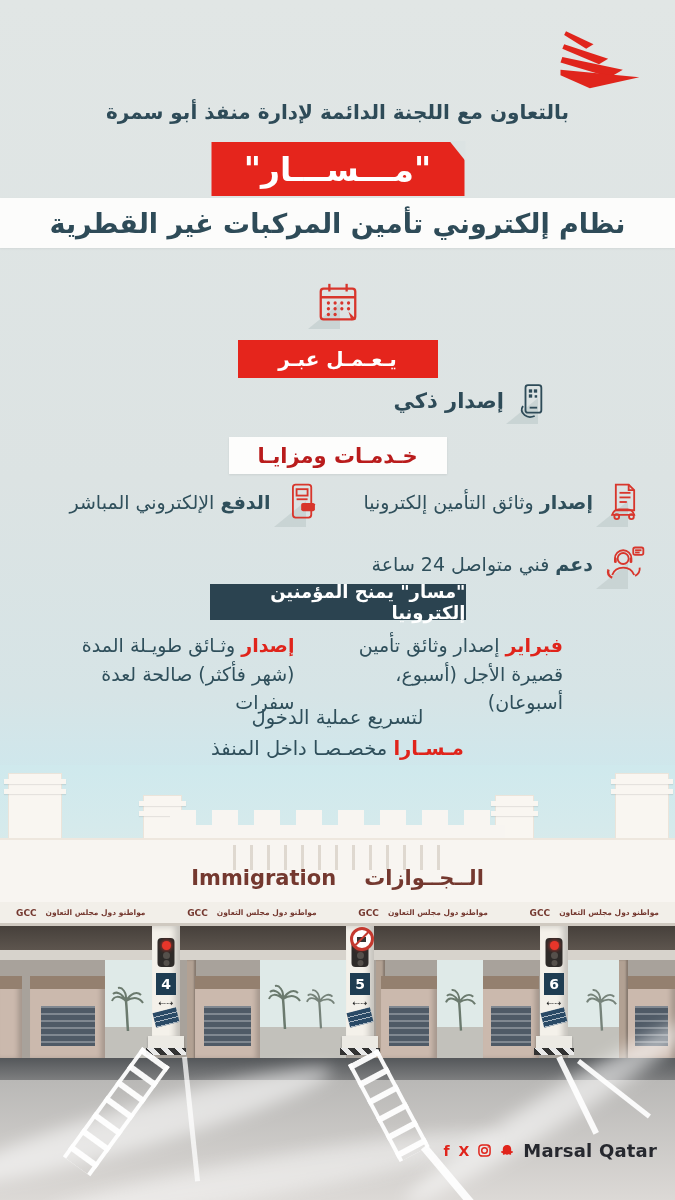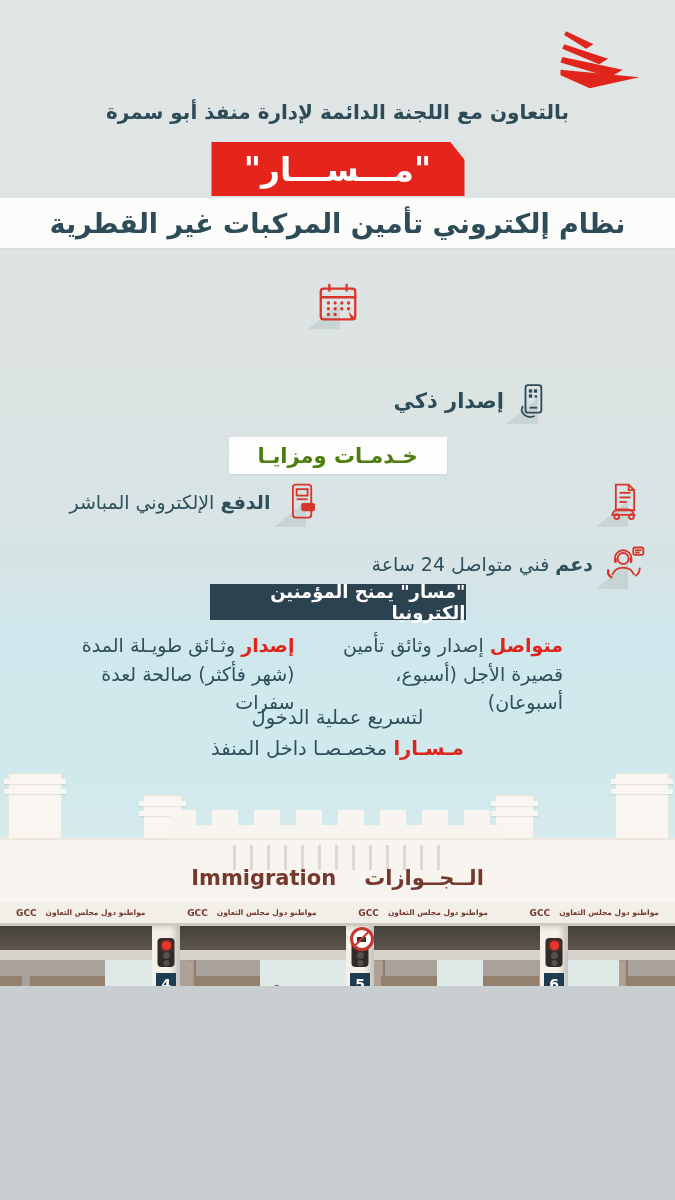--- a/index.html
+++ b/index.html
@@ -1,16 +1,16 @@
 <!DOCTYPE html>
 <html lang="ar"><head>
 <meta charset="utf-8">
 <style>
   html,body{margin:0;padding:0;background:#c9ced0;}
-  .poster{position:relative;width:675px;height:986px;margin:0 auto;overflow:hidden;
+  .poster{position:relative;width:675px;height:1200px;margin:0 auto;overflow:hidden;
     font-family:"DejaVu Sans",sans-serif;
     background:linear-gradient(180deg,#e1e6e5 0%,#dce3e3 40%,#d6e4e6 58%,#cfe7ec 64%,#cfe9ed 70%);}
   
   .logo{position:absolute;top:24px;right:30px;width:92px;height:66px;}
   .coop{position:absolute;top:100px;left:0;width:100%;text-align:center;direction:rtl;
     font-size:20px;font-weight:700;color:#2e4b58;}
   .masar{position:absolute;top:142px;left:50%;transform:translateX(-50%);width:253px;height:54px;
     background:#e5251c;color:#fff;display:flex;align-items:center;justify-content:center;
     font-size:33px;font-weight:800;direction:rtl;}
   .masar::after{content:"";position:absolute;right:-1px;top:-1px;width:0;height:0;
@@ -33,21 +33,21 @@
     background:#e5251c;color:#fff;display:flex;align-items:center;justify-content:center;
     font-size:20px;font-weight:700;direction:rtl;}
   .channels{position:absolute;top:381px;left:0;width:100%;height:46px;}
   .channel{position:absolute;top:0;display:flex;direction:rtl;align-items:center;gap:9px;
     font-size:21px;font-weight:700;color:#2e4b58;}
   .channel .iconbox{width:40px;height:40px;}
   .ch-app{right:122px;}
   .ch-web{right:362px;}
   
   .svc-title{position:absolute;top:437px;left:50%;transform:translateX(-50%);width:218px;height:37px;
-    background:#fdfdfc;color:#4d7c0f;display:flex;align-items:center;justify-content:center;
+    background:#fdfdfc;color:#b91c1c;display:flex;align-items:center;justify-content:center;
     font-size:21px;font-weight:800;direction:rtl;box-shadow:0 1px 2px rgba(0,0,0,.08);}
   .svc-grid{position:absolute;top:480px;left:28px;right:28px;display:grid;
     grid-template-columns:1fr 1fr;direction:rtl;column-gap:26px;row-gap:18px;}
   .svc-item{display:flex;direction:rtl;align-items:center;gap:10px;font-size:19px;color:#2f4f5b;}
   .svc-item .iconbox{width:44px;height:44px;}
   .svc-item b{font-weight:800;}
   
   .grants-banner{position:absolute;top:584px;left:50%;transform:translateX(-50%);width:256px;height:36px;
     background:#2b4350;color:#fff;display:flex;align-items:center;justify-content:center;
     font-size:18px;font-weight:700;direction:rtl;}
@@ -164,20 +164,21 @@
             <circle cx="28" cy="30" r="1.7"></circle>
             <circle cx="35" cy="30" r="1.7"></circle>
           <circle cx="14" cy="36" r="1.7"></circle>
             <circle cx="21" cy="36" r="1.7"></circle>
         </g>
         <path d="M35 33 l8 8 -5 1 z" fill="#d8362c" stroke="none"></path>
       </svg>
     </span>
   </div>
 
+  <div class="via">يـعـمـل عبـر</div>
   <div class="channels">
     <div class="channel ch-app">
       <span class="iconbox">
         <svg viewBox="0 0 48 48" fill="none" stroke="#2e4b58" stroke-width="2.2">
           <rect x="15" y="5" width="19" height="33" rx="3"></rect>
           <g fill="#2e4b58" stroke="none">
             <rect x="19" y="10" width="4" height="4"></rect>
               <rect x="25" y="10" width="4" height="4"></rect>
             <rect x="19" y="16" width="4" height="4"></rect>
               <rect x="26" y="17" width="3" height="3"></rect>
@@ -198,20 +199,22 @@
           <path d="M14 5 h14 l6 6 v22 h-20 z"></path>
             <path d="M28 5 v6 h6"></path>
           <line x1="18" y1="14" x2="30" y2="14"></line>
             <line x1="18" y1="19" x2="30" y2="19"></line>
             <line x1="18" y1="24" x2="26" y2="24"></line>
           <path d="M10 38 q2-6 7-6 h10 q5 0 7 6 z"></path>
           <circle cx="15" cy="40" r="2.6"></circle>
             <circle cx="31" cy="40" r="2.6"></circle>
         </svg>
       </span>
+      <span><b>إصدار</b>
+      <span>وثائق التأمين إلكترونيا</span></span>
     </div>
     <div class="svc-item">
       <span class="iconbox">
         <svg viewBox="0 0 48 48" fill="none" stroke="#d8362c" stroke-width="2">
           <rect x="13" y="5" width="20" height="36" rx="3"></rect>
           <rect x="17" y="10" width="12" height="7"></rect>
           <line x1="17" y1="21" x2="29" y2="21"></line>
           <rect x="22" y="25" width="15" height="9" rx="2" fill="#d8362c" stroke="none"></rect>
           <text x="29.5" y="31.8" font-size="6" font-weight="bold" fill="#fff" text-anchor="middle" font-family="DejaVu Sans">PAY</text>
         </svg>
@@ -235,21 +238,21 @@
         </svg>
       </span>
       <span><b>دعم</b>
       <span>فني متواصل 24 ساعة</span></span>
     </div>
   </div>
 
   <div class="grants-banner">"مسار" يمنح المؤمنين إلكترونيا</div>
   <div class="grants">
     <div class="grant">
-      <span class="lead-red">متواصل</span>
+      <span class="lead-red">فبراير</span>
       <span>إصدار وثائق تأمين قصيرة الأجل (أسبوع، أسبوعان)</span>
     </div>
     <div class="grant">
       <span class="lead-red">إصدار</span>
       <span>وثـائق طويـلة المدة (شهر فأكثر) صالحة لعدة سفرات</span>
     </div>
   </div>
   <div class="lane-note">
     <div>لتسريع عملية الدخول</div>
     <div>

